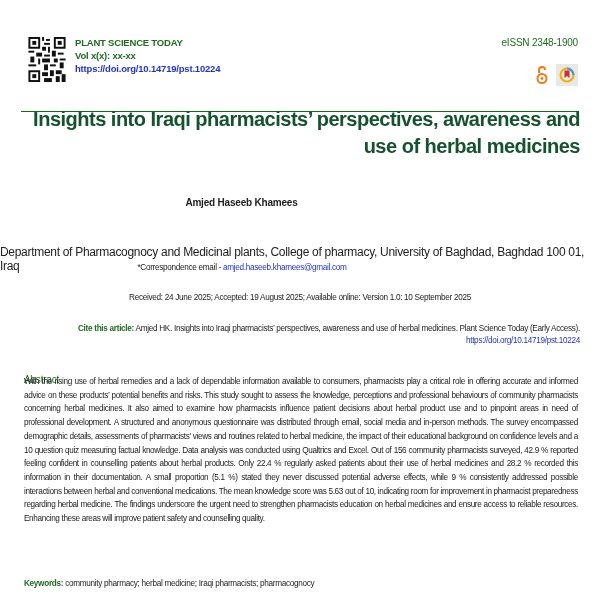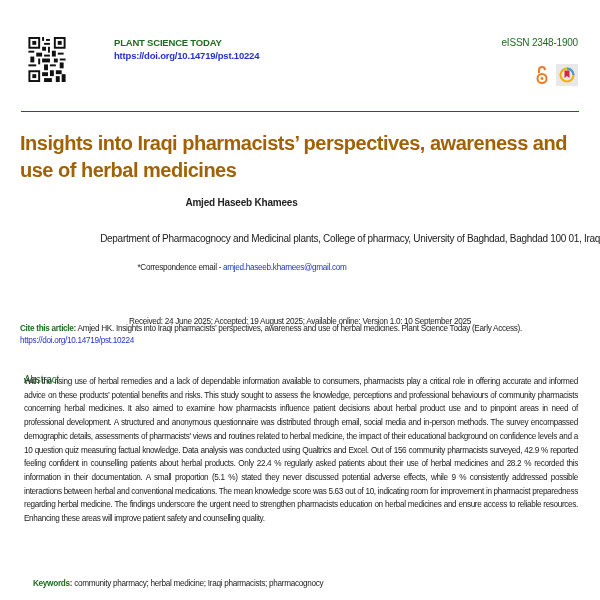--- a/index.html
+++ b/index.html
@@ -1,45 +1,45 @@
 <!DOCTYPE html>
 <html><head>
 <meta charset="utf-8">
 <style>
   * { margin: 0; padding: 0; box-sizing: border-box; }
   html, body { width: 600px; height: 600px; background: #ffffff; overflow: hidden; }
   body { font-family: "Liberation Sans", sans-serif; color: #222; position: relative; }
 
   .header { position: absolute; left: 0; top: 0; width: 600px; height: 120px; }
   .qr { position: absolute; left: 28px; top: 37px; width: 38px; height: 45px; }
-  .journal-meta { position: absolute; left: 75px; top: 36px; font-weight: bold; font-size: 9.5px; line-height: 13px; letter-spacing: -0.2px; margin-left: 39px; }
+  .journal-meta { position: absolute; left: 75px; top: 36px; font-weight: bold; font-size: 9.5px; line-height: 13px; letter-spacing: -0.2px; }
   .journal-name { color: #1f6b1f; }
   .journal-vol { color: #1f6b1f; }
   .journal-doi { color: #2233cc; text-decoration: none; }
   .eissn { position: absolute; right: 22px; top: 37px; font-size: 10px; font-weight: normal; color: #1f6b1f; letter-spacing: -0.2px; }
   .badges { position: absolute; right: 22px; top: 64px; display: flex; align-items: center; gap: 8px; }
   .oa-icon { width: 12px; height: 20px; }
   .crossmark { width: 22px; height: 22px; background: #e8e8e8; display: flex; align-items: center; justify-content: center; border-radius: 1px; }
 
   .article-type { position: absolute; left: 21px; top: 89px; width: 111px; height: 23px; background: #116b11; color: #fff; font-weight: bold; font-size: 10.5px; display: flex; align-items: center; justify-content: center; letter-spacing: -0.2px; }
   .header-rule { position: absolute; left: 21px; top: 111px; width: 558px; height: 1px; background: #116b11; }
 
-  .title { position: absolute; left: 20px; top: 130px; width: 560px; text-align: left; font-size: 20px; line-height: 27px; font-weight: bold; color: #a16207; letter-spacing: -0.5px; }
+  .title { position: absolute; left: 20px; top: 106px; width: 560px; text-align: right; font-size: 20px; line-height: 27px; font-weight: bold; color: #14532d; letter-spacing: -0.5px; }
   .author { position: absolute; left: 0; top: 197px; width: 483px; text-align: center; font-size: 10px; font-weight: bold; color: #222; letter-spacing: -0.2px; }
-  .affil { position: absolute; left: 0; top: 233px; width: 600px; text-align: right; font-size: 10px; color: #222; letter-spacing: -0.3px; }
+  .affil { position: absolute; left: 0; top: 245px; width: 600px; text-align: left; font-size: 12px; color: #222; letter-spacing: -0.3px; }
   .corr { position: absolute; left: 0; top: 263px; width: 484px; text-align: center; font-size: 8.2px; color: #222; letter-spacing: -0.3px; }
   .corr a { color: #2233cc; text-decoration: none; }
-  .dates { position: absolute; left: 0; top: 293px; width: 600px; text-align: center; font-size: 8.2px; color: #222; letter-spacing: -0.3px; margin-top: 24px; }
-  .cite { position: absolute; left: 20px; top: 323px; width: 560px; text-align: left; font-size: 8.2px; line-height: 12px; color: #222; letter-spacing: -0.3px; }
+  .dates { position: absolute; left: 0; top: 293px; width: 600px; text-align: center; font-size: 8.2px; color: #222; letter-spacing: -0.3px; }
+  .cite { position: absolute; left: 20px; top: 323px; width: 560px; text-align: right; font-size: 8.2px; line-height: 12px; color: #222; letter-spacing: -0.3px; }
   .cite-label { color: #1f6b1f; font-weight: bold; }
   .cite a { color: #2233cc; text-decoration: none; }
 
   .abs-heading { position: absolute; left: 24px; top: 374px; font-size: 10px; font-weight: normal; color: #1f6b1f; letter-spacing: -0.2px; }
   .abs-body { position: absolute; left: 24px; top: 375px; width: 554px; font-size: 8.2px; line-height: 13.7px; color: #222; text-align: justify; letter-spacing: -0.35px; }
-  .keywords { position: absolute; left: 33px; top: 579px; font-size: 8.2px; color: #222; letter-spacing: -0.3px; }
+  .keywords { position: absolute; left: 24px; top: 579px; font-size: 8.2px; color: #222; letter-spacing: -0.3px; }
   .kw-label { color: #1f6b1f; font-weight: bold; }
 </style>
 </head>
 <body>
 
 <div class="header">
   <svg class="qr" viewBox="0 0 19 23">
     <rect x="0" y="0" width="19" height="23" fill="#fff"></rect>
     <rect x="0" y="0" width="6" height="6" fill="#111"></rect>
       <rect x="1" y="1" width="4" height="4" fill="#fff"></rect>
@@ -71,20 +71,21 @@
     <rect x="16" y="13" width="2" height="3" fill="#111"></rect>
       <rect x="7" y="18" width="3" height="2" fill="#111"></rect>
       <rect x="11" y="17" width="2" height="3" fill="#111"></rect>
     <rect x="14" y="17" width="3" height="2" fill="#111"></rect>
       <rect x="8" y="21" width="4" height="2" fill="#111"></rect>
       <rect x="14" y="20" width="2" height="3" fill="#111"></rect>
     <rect x="17" y="19" width="2" height="4" fill="#111"></rect>
   </svg>
   <div class="journal-meta">
     <div class="journal-name">PLANT SCIENCE TODAY</div>
+    <div class="journal-vol">Vol x(x): xx-xx</div>
     <a class="journal-doi">https://doi.org/10.14719/pst.10224</a>
   </div>
   <div class="eissn">eISSN 2348-1900</div>
   <div class="badges">
     <svg class="oa-icon" viewBox="0 0 12 20">
       <path d="M3 8 V5 a3 3 0 0 1 6 0" fill="none" stroke="#f07b1f" stroke-width="2"></path>
       <circle cx="6" cy="13.5" r="4.5" fill="none" stroke="#f07b1f" stroke-width="2"></circle>
       <circle cx="6" cy="13.5" r="1.4" fill="#f07b1f"></circle>
     </svg>
     <div class="crossmark">

